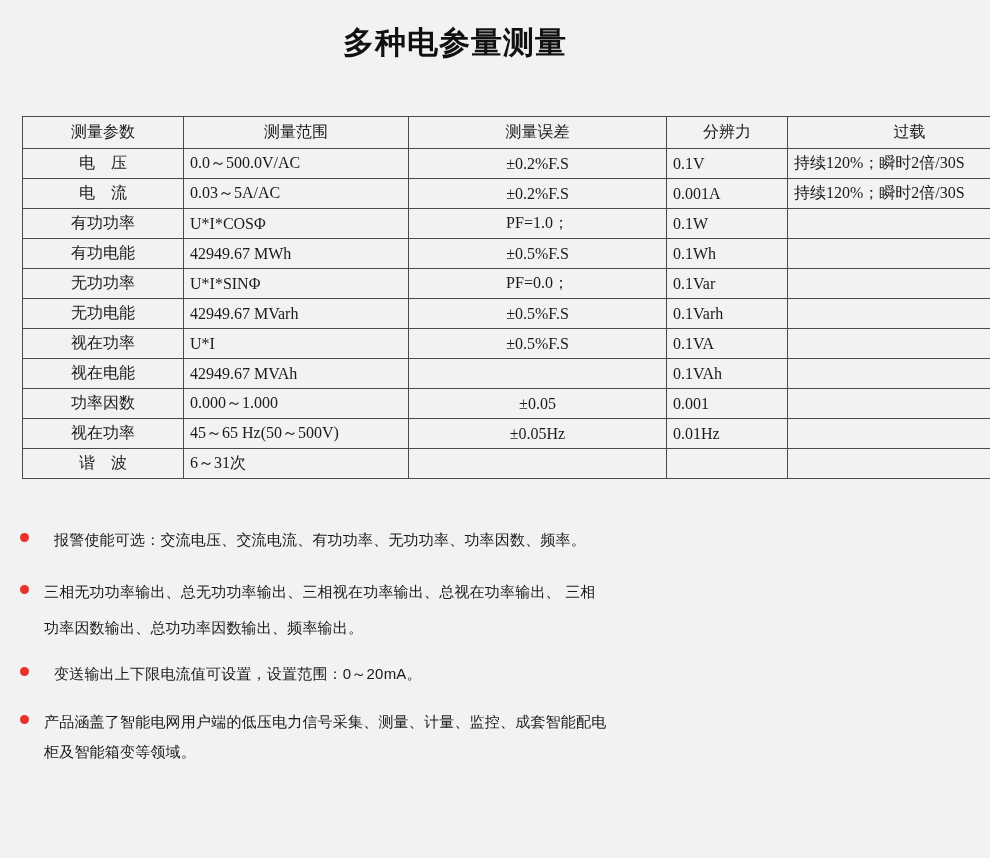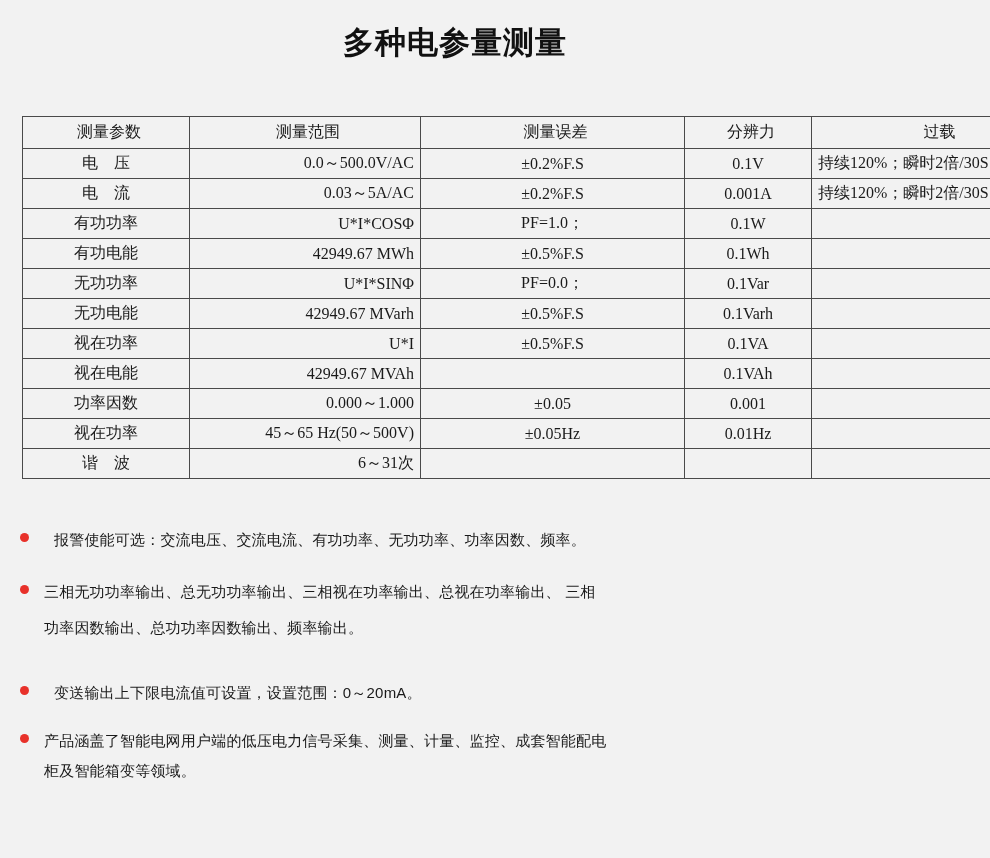--- a/index.html
+++ b/index.html
@@ -46,26 +46,25 @@
     padding: 1px 6px;
     color: #1a1a1a;
     font-family: "Liberation Serif", "DejaVu Serif", serif;
     vertical-align: middle;
     white-space: nowrap;
     overflow: hidden;
   }
   table.spec thead td {
     text-align: center;
     height: 29px;
-    padding-left: 12px;
   }
   .c0 { width: 148px; text-align: center; }
-  .c1 { width: 212px; text-align: right; padding-left: 9px; }
+  .c1 { width: 212px; text-align: left; padding-left: 9px; }
   .c2 { width: 245px; text-align: center; }
-  .c3 { width: 108px; text-align: center; padding-left: 9px; }
+  .c3 { width: 108px; text-align: left; padding-left: 9px; }
   .c4 { width: 231px; text-align: left; padding-left: 9px; }
   .cell-center { text-align: center; }
 
   .bullets {
     margin: 46px 0 0 0;
     padding: 0 26px 0 44px;
   }
   .bullet-item {
     position: relative;
   }
@@ -199,21 +198,21 @@
       <div class="btext indent-1">报警使能可选：交流电压、交流电流、有功功率、无功功率、功率因数、频率。</div>
     </div>
 
     <div class="bullet-item gap-c">
       <span class="dot"></span>
       <div class="btext line2">三相无功功率输出、总无功功率输出、三相视在功率输出、总视在功率输出、  三相</div>
       <div class="b-spacer"></div>
       <div class="btext line2">功率因数输出、总功功率因数输出、频率输出。</div>
     </div>
 
-    <div class="bullet-item gap-a" style="margin-top:35px;">
+    <div class="bullet-item gap-a" style="margin-top:16px;">
       <span class="dot"></span>
       <div class="btext indent-1"> 变送输出上下限电流值可设置，设置范围：0～20mA。</div>
     </div>
 
     <div class="bullet-item">
       <span class="dot"></span>
       <div class="btext line2">产品涵盖了智能电网用户端的低压电力信号采集、测量、计量、监控、成套智能配电</div>
       <div class="btext line2">柜及智能箱变等领域。</div>
     </div>
 

